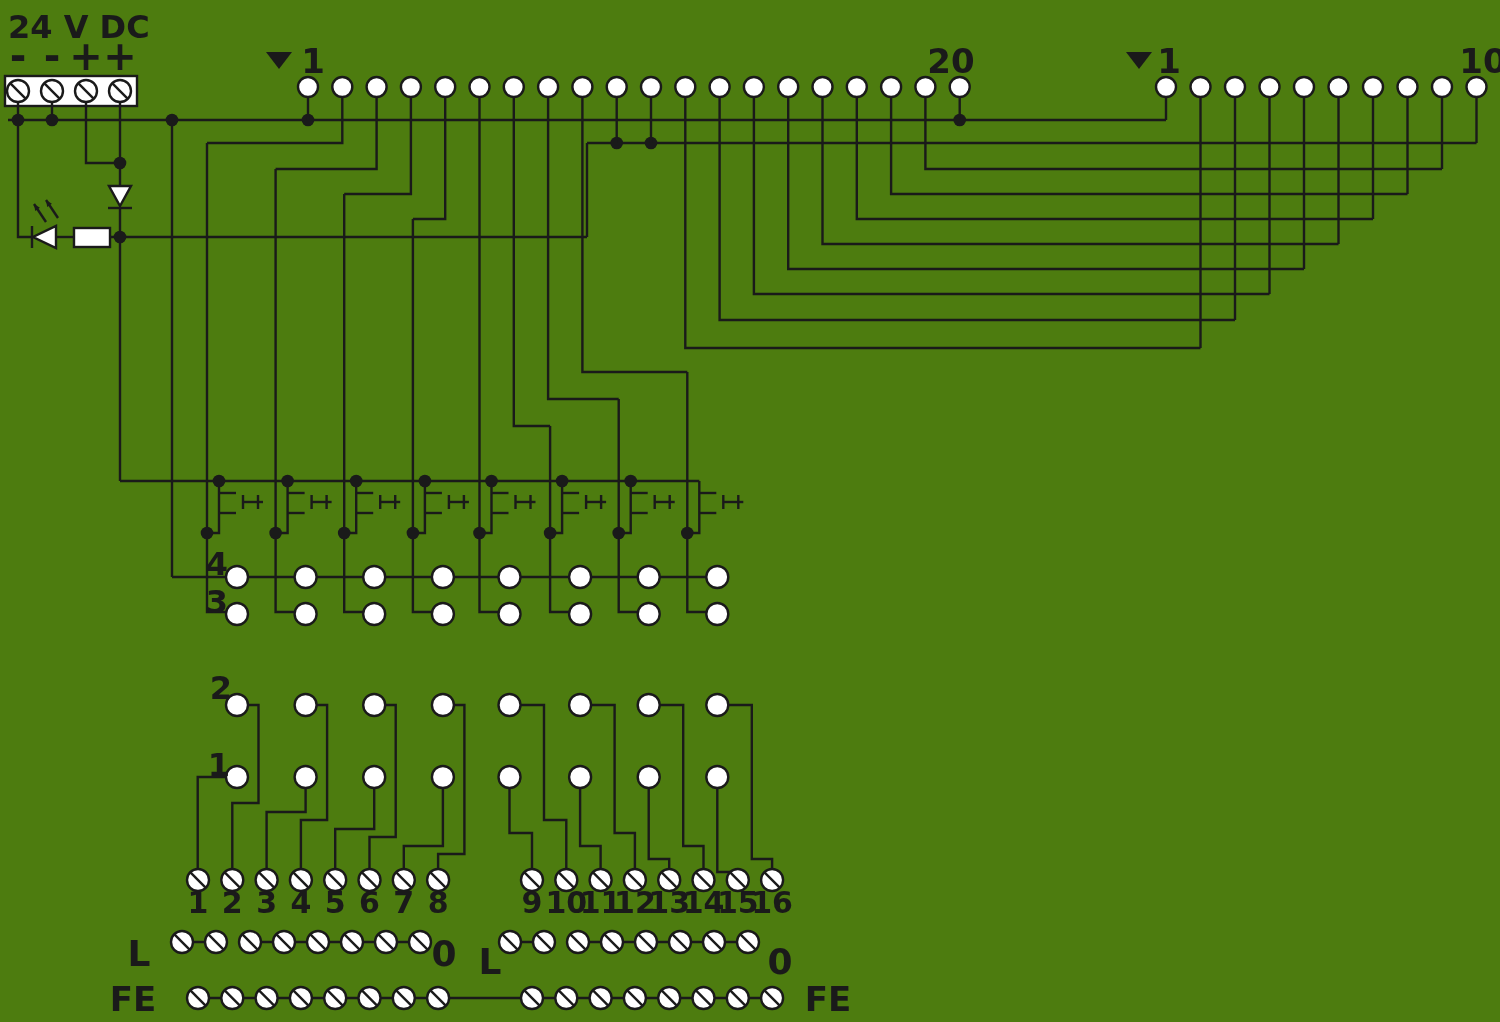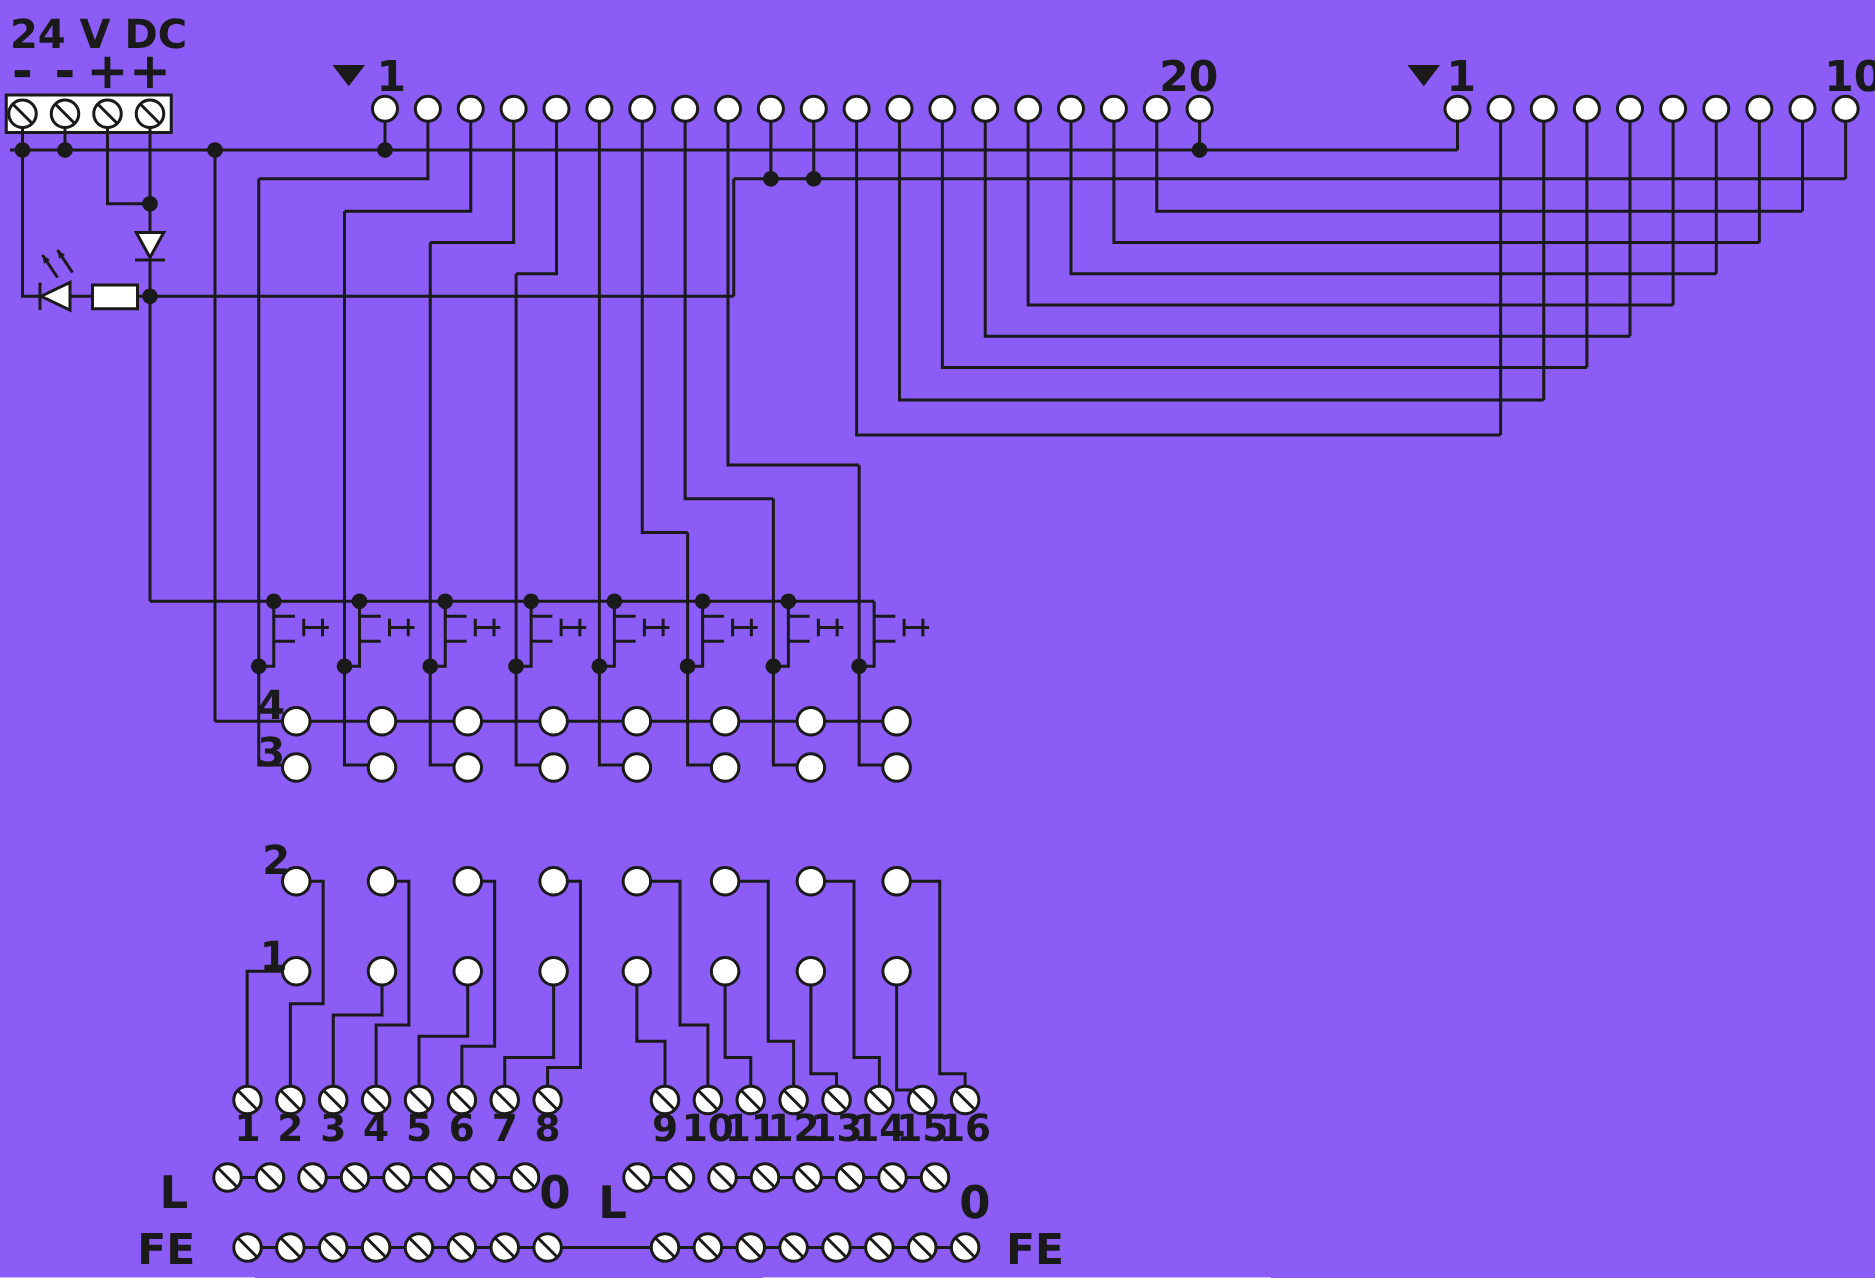--- a/index.html
+++ b/index.html
@@ -1,17 +1,17 @@
 <!DOCTYPE html>
 <html><head>
 <meta charset="utf-8">
 <style>
   html,body{margin:0;padding:0;background:#ffffff;}
   body{font-family:"DejaVu Sans","Liberation Sans",sans-serif;}
-  #stage{position:relative;width:1500px;height:1022px;background:#8b5cf6;overflow:hidden;}
+  #stage{position:relative;width:1500px;height:1022px;background:#4d7c0f;overflow:hidden;}
   svg{display:block;}
   svg text{font-family:"DejaVu Sans","Liberation Sans",sans-serif;font-weight:bold;fill:#1a1a1a;}
   .wire{fill:none;stroke:#1a1a1a;stroke-width:2.4;stroke-linejoin:miter;stroke-linecap:butt;}
   .node{fill:#ffffff;stroke:#1a1a1a;stroke-width:2.4;}
   .dot{fill:#1a1a1a;stroke:none;}
   .solid{fill:#1a1a1a;stroke:none;}
 </style>
 </head>
 <body>
 

